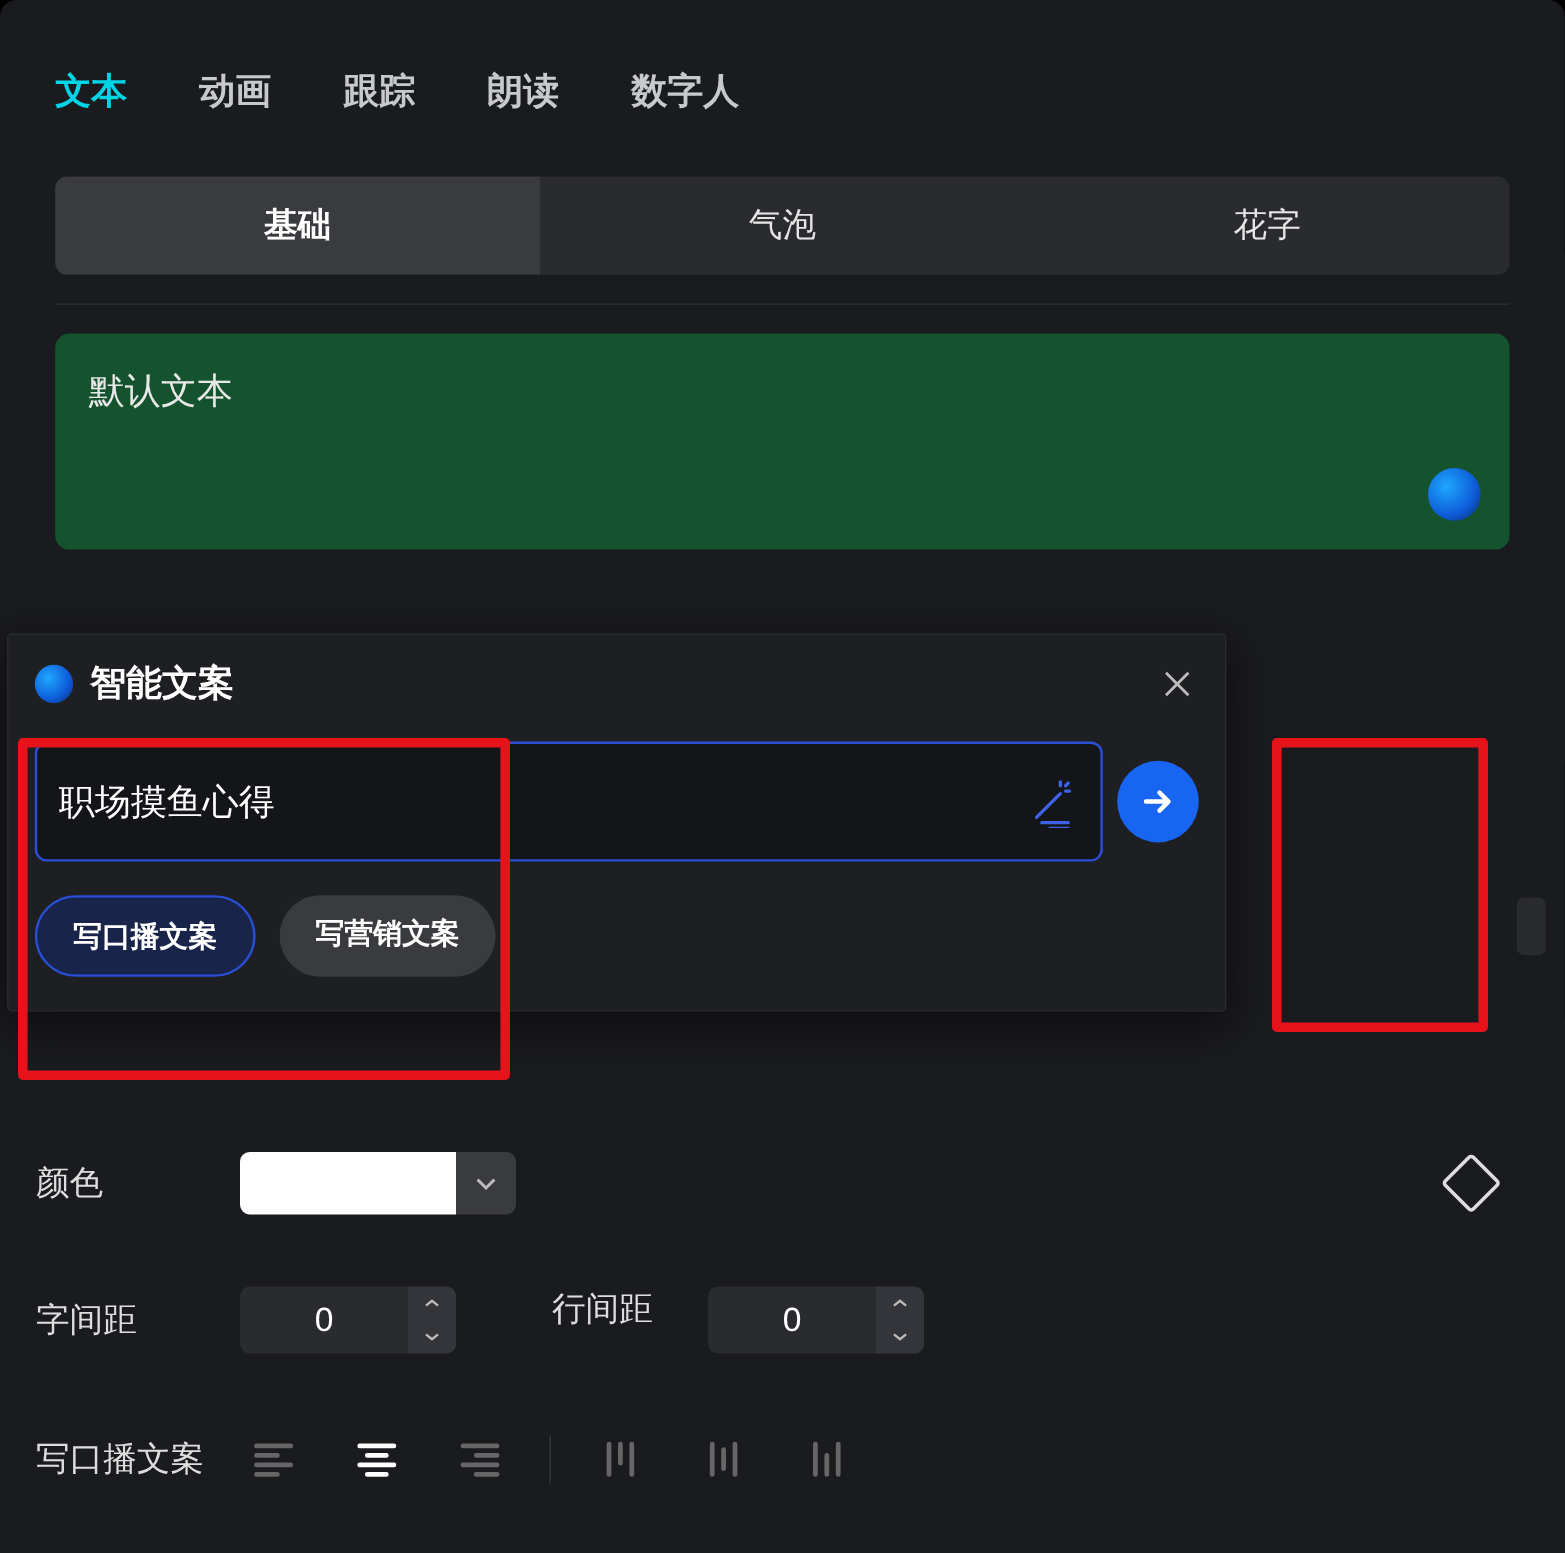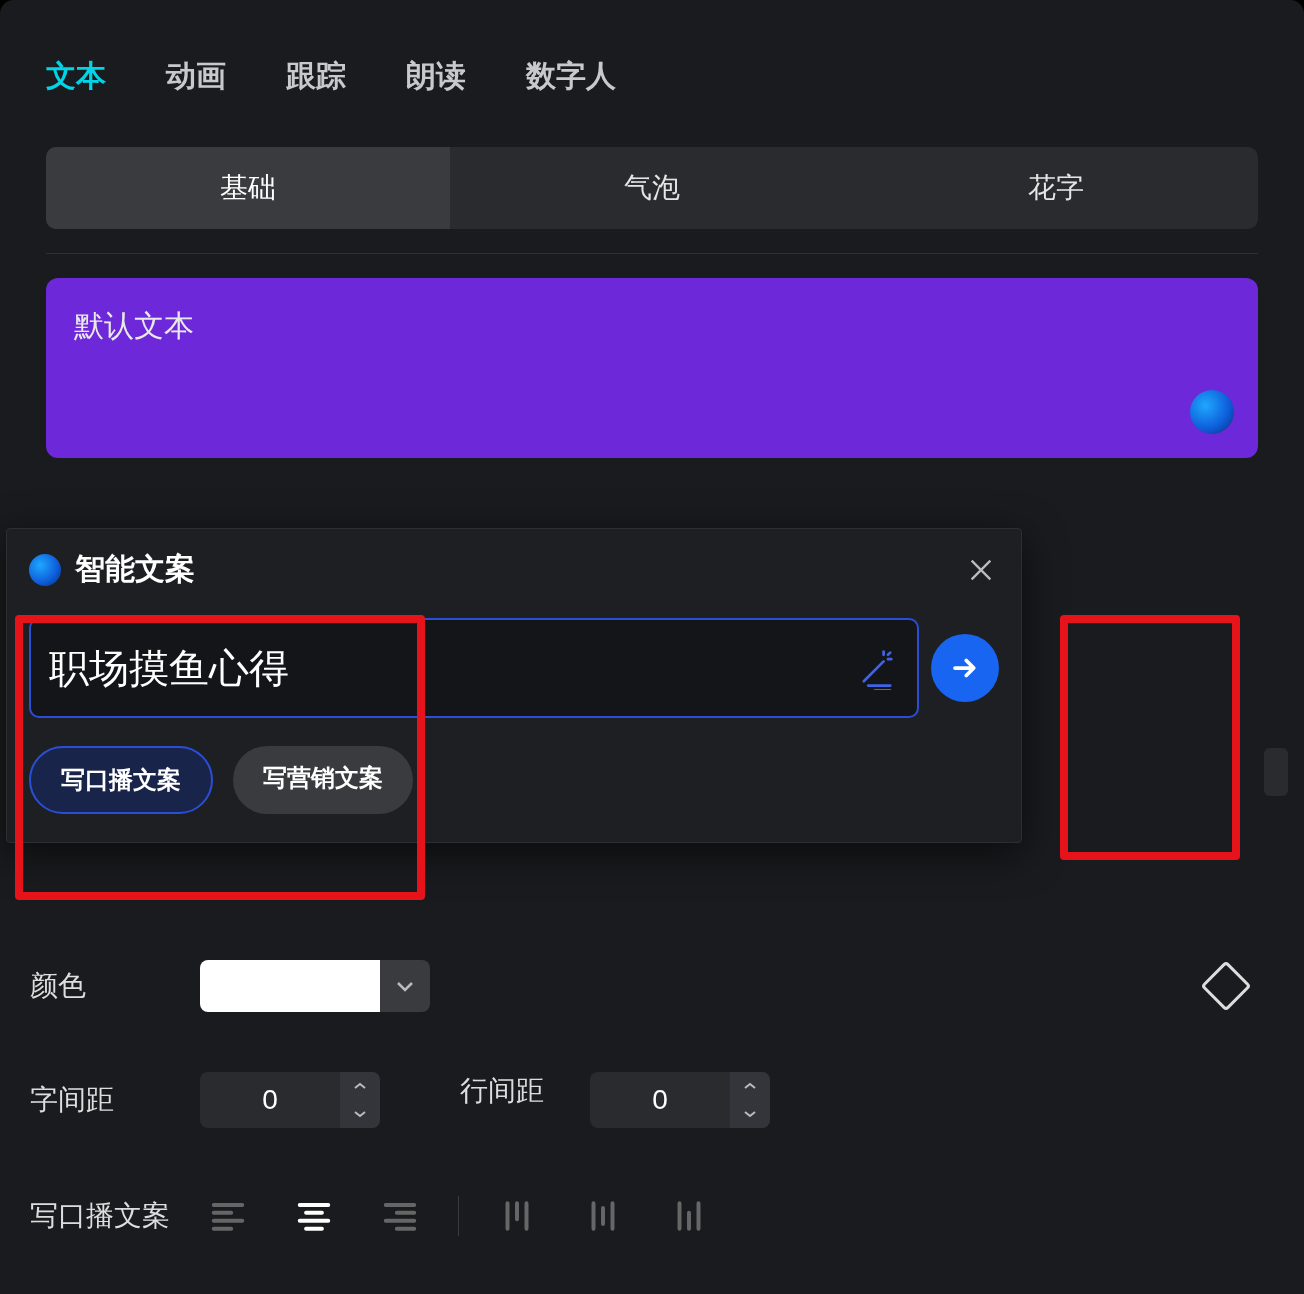--- a/index.html
+++ b/index.html
@@ -44,28 +44,29 @@
     flex: 1;
     text-align: center;
     padding: 22px 0;
     font-size: 28px;
     color: #e5e5e5;
     cursor: pointer;
   }
   .sub-tab.active {
     background: #3a3b3e;
     color: #fff;
+    font-weight: bold;
   }
   .divider {
     height: 1px;
     background: #2f3033;
     margin: 10px 0 24px 0;
   }
   .text-box {
-    background: #6d28d9;
+    background: #14532d;
     border-radius: 12px;
     padding: 28px;
     height: 180px;
     position: relative;
   }
   .text-box-text {
     font-size: 30px;
     color: #e8e8e8;
   }
   .ai-orb {
@@ -134,21 +135,21 @@
     align-items: center;
     padding: 0 18px;
     height: 100px;
   }
   .ai-input {
     flex: 1;
     background: transparent;
     border: none;
     outline: none;
     color: #fff;
-    font-size: 40px;
+    font-size: 30px;
     font-family: Liberation Mono, monospace;
   }
   .wand-icon {
     width: 44px;
     height: 44px;
     margin-left: 12px;
     cursor: pointer;
   }
   .wand-icon svg { width: 100%; height: 100%; }
   .submit-btn {

